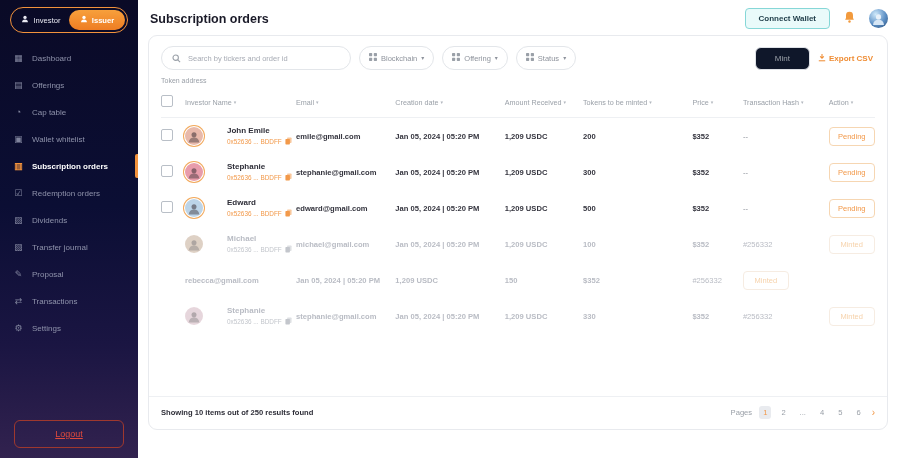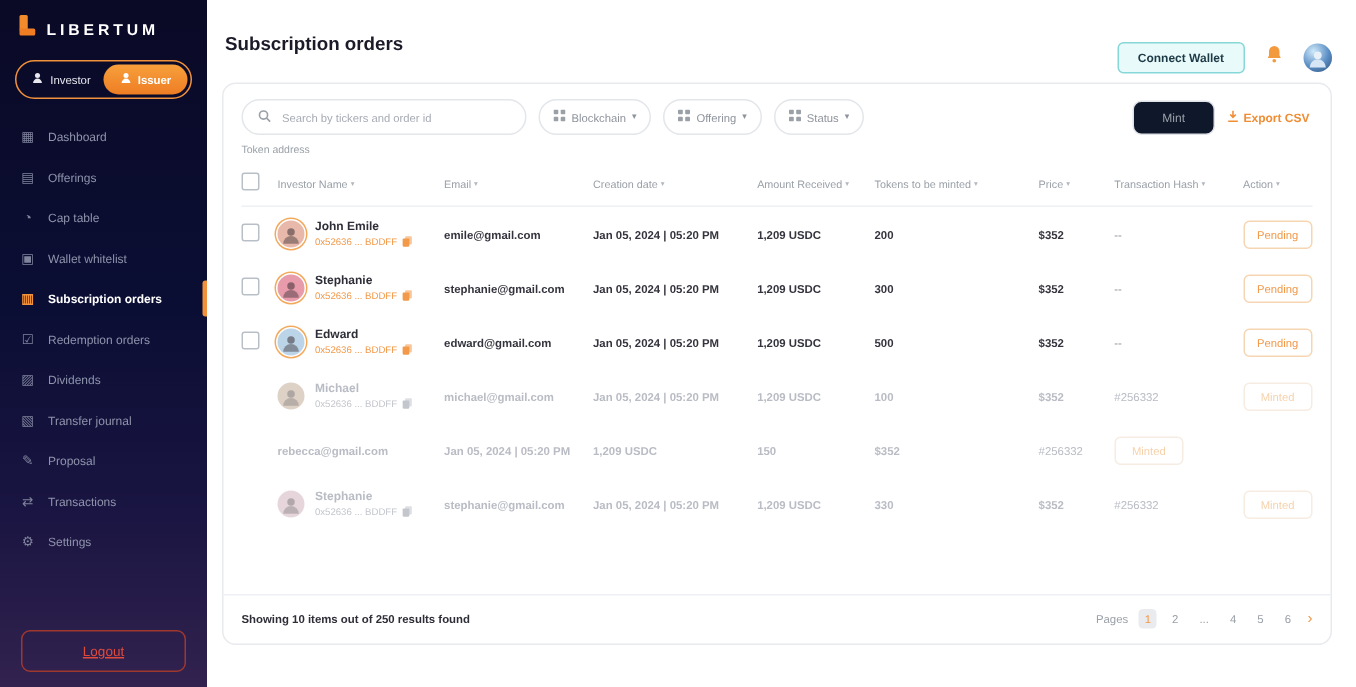--- a/index.html
+++ b/index.html
@@ -18,21 +18,21 @@
   .nav-item .nicon{width:11px;text-align:center;font-size:9px;color:#80849d;}
   .nav-item.active{color:#fff;font-weight:700;}
   .nav-item.active .nicon{color:#f2923c;}
   .nav-item.active::after{content:"";position:absolute;right:0;top:-1px;bottom:-1px;width:3px;background:#f2923c;border-radius:2px 0 0 2px;}
   .logout{margin:0 14px 10px 14px;border:1px solid #9e382e;color:#e04a3c;text-align:center;padding:8px 0;border-radius:6px;font-size:9px;text-decoration:underline;}
 
   
   .main{flex:1;display:flex;flex-direction:column;background:#fff;min-width:0;}
   .topbar{display:flex;align-items:center;justify-content:space-between;padding:8px 16px 4px 12px;}
   .page-title{font-size:12.5px;font-weight:700;color:#1a1a28;}
-  .topbar-right{display:flex;align-items:center;gap:13px;margin-top:20px;}
+  .topbar-right{display:flex;align-items:center;gap:13px;}
   .connect-btn{background:#e9fafa;border:1px solid #86d7d7;color:#1d3b47;font-size:8px;font-weight:700;padding:5px 13px;border-radius:4px;}
   .avatar-top{width:19px;height:19px;border-radius:50%;background:radial-gradient(circle at 35% 28%,#cfe9fa,#5b8ec4 55%,#2c4e77);position:relative;overflow:hidden;}
   .avatar-top svg{position:absolute;left:3px;top:4px;}
 
   
   .card{margin:2px 16px 28px 10px;border:1px solid #e8eaee;border-radius:9px;flex:1;display:flex;flex-direction:column;min-height:0;}
   .toolbar{display:flex;align-items:center;gap:8px;padding:10px 10px 4px 12px;}
   .search{display:flex;align-items:center;gap:5px;border:1px solid #e3e6ea;border-radius:999px;padding:0 10px;height:22px;width:168px;}
   .search input{border:none;outline:none;font-size:7.5px;color:#6b707a;width:100%;font-family:"Liberation Sans",sans-serif;background:transparent;}
   .search input::placeholder{color:#a7abb4;}
@@ -46,21 +46,21 @@
   .token-label{color:#9aa0a8;font-size:7px;}
   .token-address{color:#ef8d35;font-size:10px;font-weight:700;display:flex;align-items:center;gap:4px;margin-top:1px;}
 
   .grid{display:grid;grid-template-columns:24px 1.32fr 1.18fr 1.3fr 0.93fr 1.3fr 0.6fr 1.02fr 0.55fr;align-items:center;}
   .thead{margin:0 12px;padding:6px 0 8px 0;border-bottom:1px solid #eef0f3;color:#9aa0a8;font-size:7.2px;}
   .th{display:flex;align-items:center;gap:2px;}
   .sort{font-size:5px;color:#b3b8bf;}
   .tbody{margin:0 12px;}
   .trow{min-height:36px;font-size:7.6px;color:#34343e;}
   .cb{width:10px;height:10px;border:1px solid #b9bfc7;border-radius:2px;background:#fff;display:inline-block;}
-  .investor{display:flex;align-items:center;gap:7px;}
+  .investor{display:flex;align-items:center;gap:24px;}
   .avatar{width:18px;height:18px;border-radius:50%;position:relative;overflow:hidden;flex-shrink:0;}
   .trow.pending .avatar{box-shadow:0 0 0 1px #fff,0 0 0 2px #f2a95c;}
   .trow.minted .avatar{filter:grayscale(45%);opacity:.6;}
   .avatar svg{position:absolute;left:3px;top:4px;}
   .iname{font-size:8px;font-weight:700;color:#2e2e38;line-height:1.25;}
   .iwallet{font-size:6.4px;color:#f2994a;display:flex;align-items:center;gap:3px;margin-top:1px;}
   .cell-strong{font-weight:700;}
   .cell-mid{font-weight:600;}
   .hash{color:#8a8f98;}
   .act-btn{font-size:7.5px;padding:4px 0;width:46px;text-align:center;border-radius:4px;background:#fff;box-sizing:border-box;}
@@ -75,29 +75,20 @@
   .page{padding:2px 4px;border-radius:3px;color:#9aa0a8;}
   .page.active{background:#e9ebef;color:#f2994a;}
   .next{color:#f2994a;font-size:10px;line-height:1;}
 </style>
 </head>
 <body>
 
 <div id="app">
 
   <aside class="sidebar">
-    <div class="logo-row">
-      <span>
-        <svg width="13" height="14" viewBox="0 0 13 14">
-            <rect x="1" y="0" width="5.5" height="10.5" rx="1" fill="#f28b2b"></rect>
-            <rect x="1" y="9" width="10.5" height="4.6" rx="1" fill="#ee7d23"></rect>
-          </svg>
-      </span>
-      <span class="logo-text">LIBERTUM</span>
-    </div>
 
     <div class="role-toggle">
         <div class="role">
           <span><svg width="8" height="8" viewBox="0 0 10 10" fill="currentColor">
               <circle cx="5" cy="3" r="2.1"></circle>
               <path d="M1.3 9.2a3.7 3.7 0 0 1 7.4 0z"></path>
             </svg></span>
           <span>Investor</span>
         </div>
         <div class="role active">

